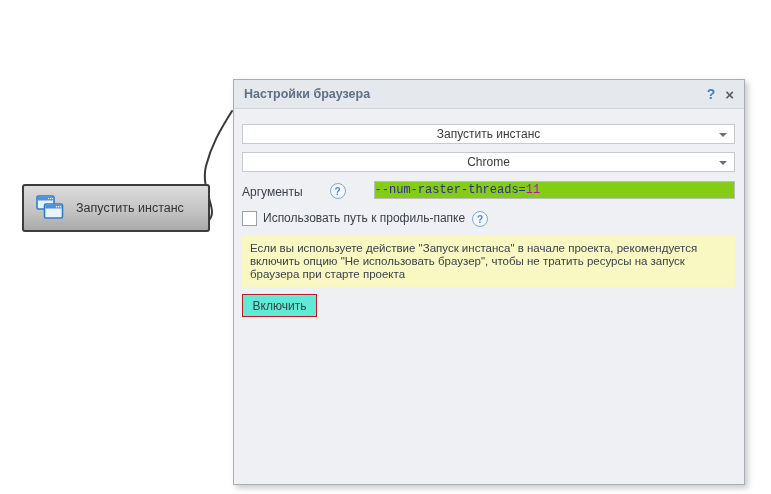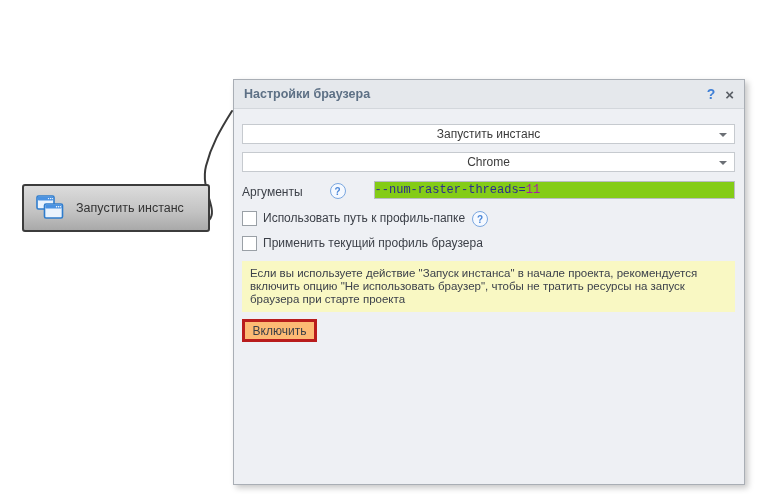--- a/index.html
+++ b/index.html
@@ -107,21 +107,21 @@
 
   .info-box {
     background: #f9f8c3;
     padding: 6px 8px; margin-bottom: 7px;
     font-size: 11.5px; line-height: 13px; color: #3c414b;
     min-height: 39px;
   }
 
   .enable-button {
     width: 75px; height: 23px;
-    background: #fdba74; border: 3px solid #b91c1c;
+    background: #5eead4; border: 1px solid #b91c1c;
     font-family: "Liberation Sans", sans-serif;
     font-size: 12px; color: #3b3f47;
     display: flex; align-items: center; justify-content: center;
     cursor: pointer;
   }
 </style>
 </head>
 <body>
 
 <div class="canvas">
@@ -173,24 +173,20 @@
         <span class="help-badge">?</span>
         <div class="args-input" role="textbox"><span style="color: rgb(44, 44, 142);">--num-raster-threads=</span><span style="color: rgb(168, 28, 168);">1</span><span style="color: rgb(168, 28, 168);">1</span></div>
       </div>
 
       <div class="check-row">
         <span class="checkbox"></span>
         <span class="check-label">Использовать путь к профиль-папке</span>
         <span class="help-badge">?</span>
       </div>
 
-      <div class="check-row">
-        <span class="checkbox"></span>
-        <span class="check-label">Применить текущий профиль браузера</span>
-      </div>
 
       <div class="info-box">Если вы используете действие "Запуск инстанса" в начале проекта, рекомендуется включить опцию "Не использовать браузер", чтобы не тратить ресурсы на запуск браузера при старте проекта</div>
 
       <button class="enable-button">Включить</button>
 
     </div>
   </div>
 
 </div>
 

